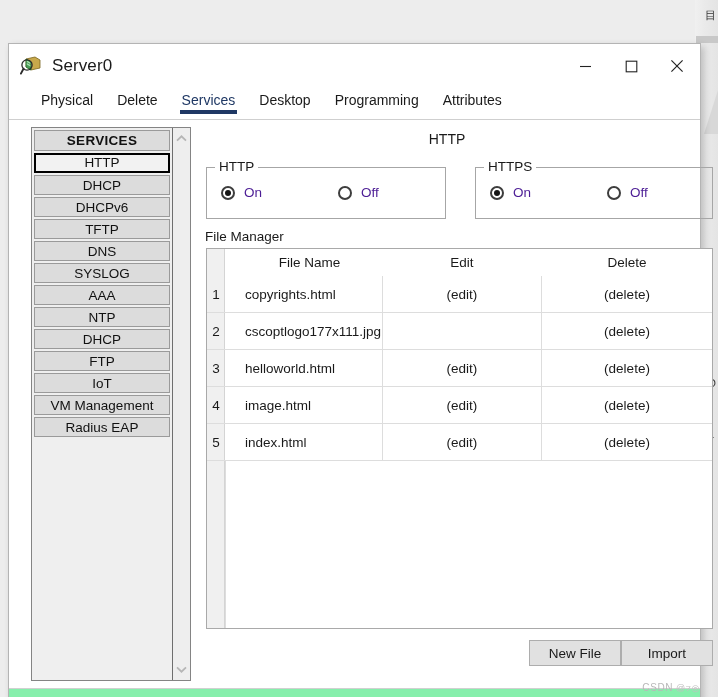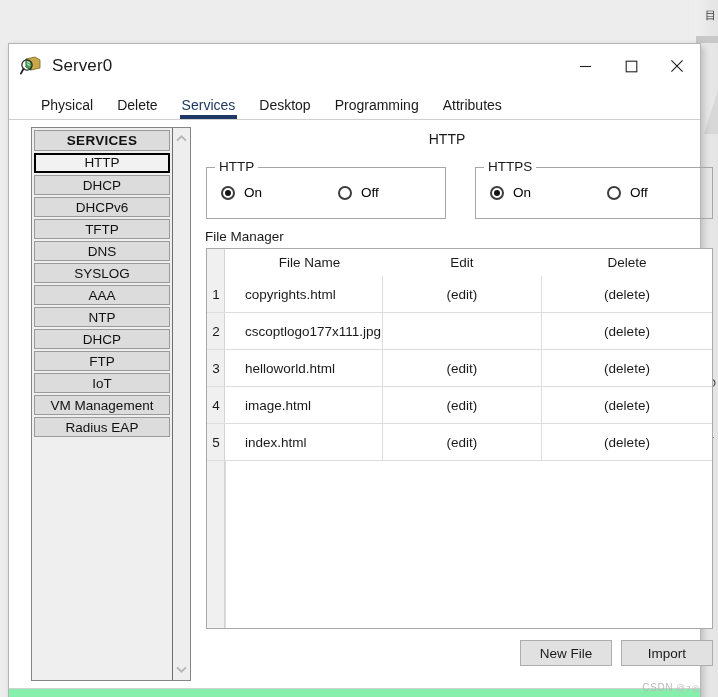--- a/index.html
+++ b/index.html
@@ -83,21 +83,21 @@
     background: #ffffff;
   }
   .win-btn svg { display: block; }
 
   
   #tabstrip {
     position: relative;
     height: 31px;
     background: #ffffff;
     border-bottom: none;
-    display: flex; align-items: flex-end;
+    display: flex; align-items: flex-start;
     padding-left: 20px;
   }
   .tab {
     position: relative;
     padding: 4px 12px 6px 12px;
     font-size: 14px;
     color: #1a1a1a;
     background: transparent;
     white-space: nowrap;
   }
@@ -228,21 +228,21 @@
     content: "";
     position: absolute;
     left: 2px; top: 2px;
     width: 6px; height: 6px;
     border-radius: 50%;
     background: #151515;
   }
   .radio-label {
     margin-left: 9px;
     font-size: 13.5px;
-    color: #000000;
+    color: #4c1d95;
   }
 
   
   #fm-label {
     position: absolute;
     left: 2px; top: 102px;
     font-size: 13.5px;
     color: #1a1a1a;
   }
   #fm-table {
@@ -307,21 +307,21 @@
     background: #ffffff;
     border-left: 1px solid #dddddd;
   }
 
   
   #fm-buttons {
     position: absolute;
     left: 3px; top: 513px;
     width: 507px;
     display: flex; justify-content: flex-end;
-    gap: 9px;
+    gap: 0;
   }
   .btn {
     width: 92px; height: 26px;
     background: #e1e1e1;
     border: 1px solid #adadad;
     font-size: 13.5px;
     color: #1a1a1a;
     display: flex; align-items: center; justify-content: center;
   }
 

